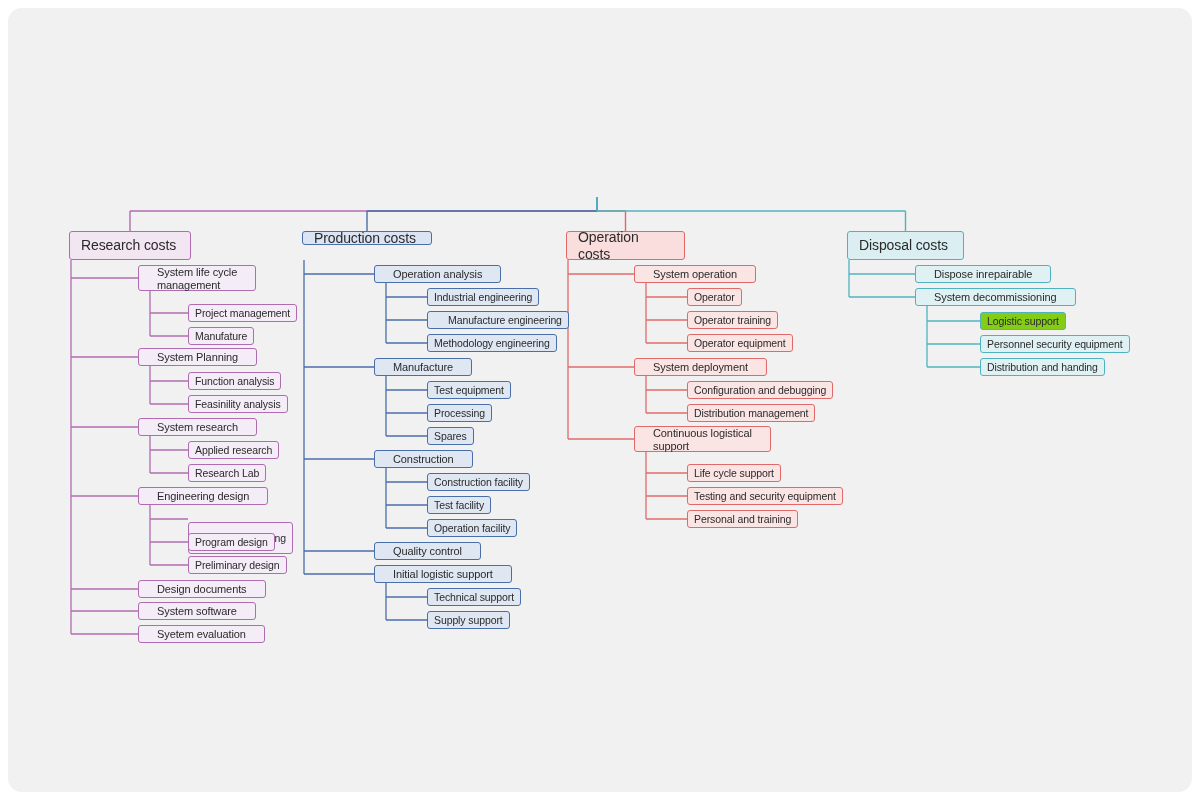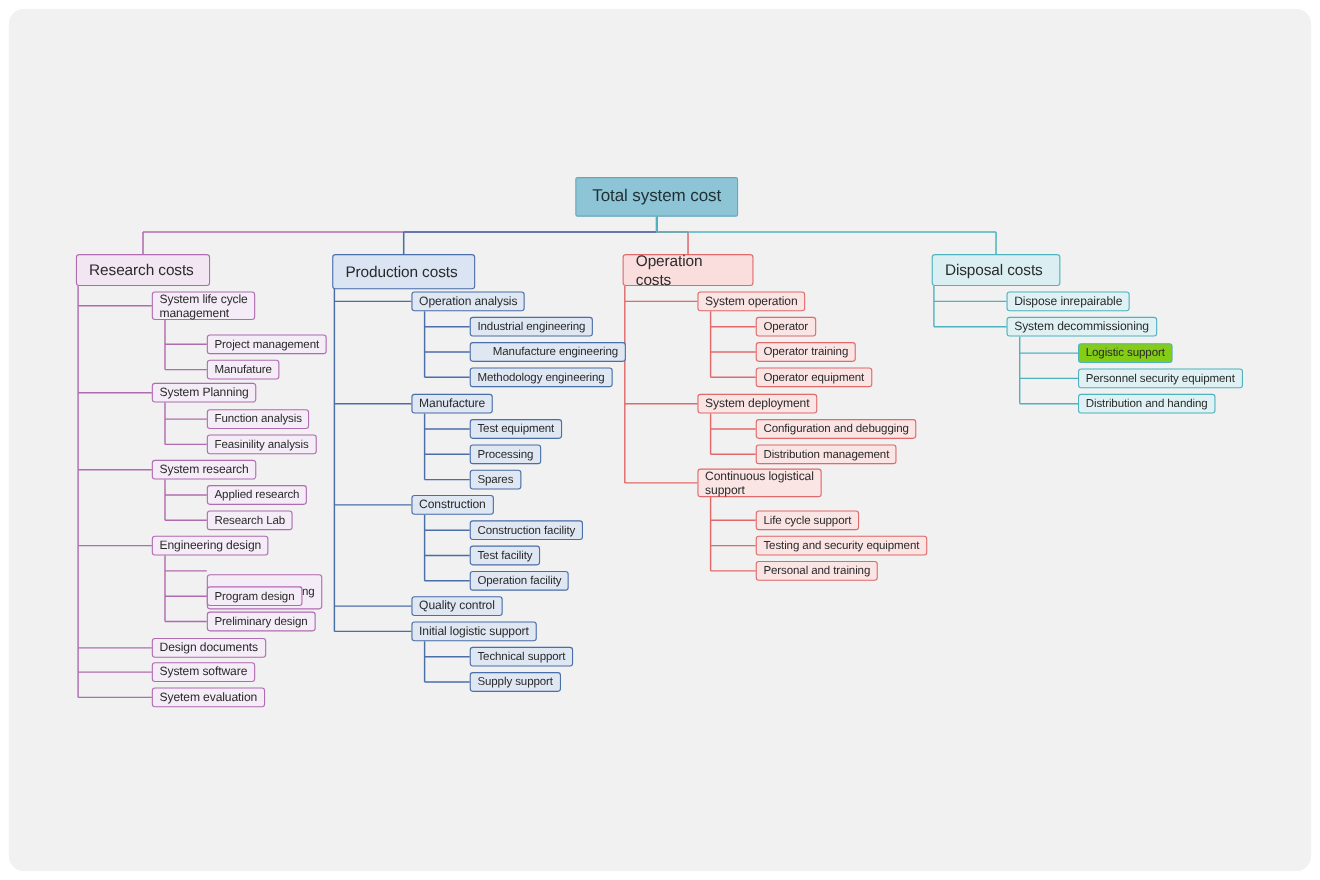--- a/index.html
+++ b/index.html
@@ -38,21 +38,21 @@
     padding: 0 14px;
     justify-content: center;
     color: #1f2f33;
   }
   .node.branch {
     font-size: 14px;
     padding: 0 11px;
     border-width: 1.4px;
     border-radius: 3px;
   }
-  .node.lvl2 { font-size: 11px; padding: 0 6px; }
+  .node.lvl2 { font-size: 11px; padding: 0 18px; }
   .node.lvl3 { font-size: 10.5px; padding: 0 6px; }
   .node.multiline { align-items: center; padding-top: 1px; }
 </style>
 </head>
 <body>
 
 <div id="canvas">
   <svg id="links">
       <line x1="589" y1="189" x2="589" y2="203" stroke="#4a6ea8" stroke-width="1.4" stroke-linecap="butt"></line>
       <path d="M 589 203 L 589 203 Q 589 203 589 203 L 122 203" fill="none" stroke="#b06cb0" stroke-width="1.4"></path>
@@ -125,40 +125,39 @@
       <line x1="897.5" y1="203" x2="897.5" y2="223" stroke="#4fb3bf" stroke-width="1.4" stroke-linecap="butt"></line>
       <line x1="841" y1="252" x2="841" y2="289" stroke="#4fb3bf" stroke-width="1.3" stroke-linecap="butt"></line>
       <line x1="841" y1="266" x2="907" y2="266" stroke="#4fb3bf" stroke-width="1.3" stroke-linecap="butt"></line>
       <line x1="841" y1="289" x2="907" y2="289" stroke="#4fb3bf" stroke-width="1.3" stroke-linecap="butt"></line>
       <line x1="919" y1="298" x2="919" y2="359" stroke="#4fb3bf" stroke-width="1.3" stroke-linecap="butt"></line>
       <line x1="919" y1="313" x2="972" y2="313" stroke="#4fb3bf" stroke-width="1.3" stroke-linecap="butt"></line>
       <line x1="919" y1="336" x2="972" y2="336" stroke="#4fb3bf" stroke-width="1.3" stroke-linecap="butt"></line>
       <line x1="919" y1="359" x2="972" y2="359" stroke="#4fb3bf" stroke-width="1.3" stroke-linecap="butt"></line>
     </svg>
   <div id="stage">
-      <div class="node root" style="left: 515px; top: 153px; width: 148px; height: 36px; background: rgb(142, 197, 214); border-color: rgb(99, 168, 189); font-weight: 400;"><span>Total system cost</span></div>
       <div class="node branch" style="left: 61px; top: 223px; width: 122px; height: 29px; background: rgb(242, 230, 242); border-color: rgb(176, 108, 176); font-weight: 400;"><span>Research costs</span></div>
       <div class="node lvl2 multiline" style="left: 130px; top: 257px; height: 26px; background: rgb(244, 236, 246); border-color: rgb(176, 108, 176);"><span>System life cycle
 management</span></div>
       <div class="node lvl3" style="left: 180px; top: 296px; height: 18px; background: rgb(244, 236, 246); border-color: rgb(176, 108, 176);"><span>Project management</span></div>
       <div class="node lvl3" style="left: 180px; top: 319px; height: 18px; background: rgb(244, 236, 246); border-color: rgb(176, 108, 176);"><span>Manufature</span></div>
       <div class="node lvl2" style="left: 130px; top: 340px; height: 18px; background: rgb(244, 236, 246); border-color: rgb(176, 108, 176);"><span>System Planning</span></div>
       <div class="node lvl3" style="left: 180px; top: 364px; height: 18px; background: rgb(244, 236, 246); border-color: rgb(176, 108, 176);"><span>Function analysis</span></div>
       <div class="node lvl3" style="left: 180px; top: 387px; height: 18px; background: rgb(244, 236, 246); border-color: rgb(176, 108, 176);"><span>Feasinility analysis</span></div>
       <div class="node lvl2" style="left: 130px; top: 410px; height: 18px; background: rgb(244, 236, 246); border-color: rgb(176, 108, 176);"><span>System research</span></div>
       <div class="node lvl3" style="left: 180px; top: 433px; height: 18px; background: rgb(244, 236, 246); border-color: rgb(176, 108, 176);"><span>Applied research</span></div>
       <div class="node lvl3" style="left: 180px; top: 456px; height: 18px; background: rgb(244, 236, 246); border-color: rgb(176, 108, 176);"><span>Research Lab</span></div>
       <div class="node lvl2" style="left: 130px; top: 479px; height: 18px; background: rgb(244, 236, 246); border-color: rgb(176, 108, 176);"><span>Engineering design</span></div>
       <div class="node lvl3" style="left: 180px; top: 502px; height: 32px; background: rgb(244, 236, 246); border-color: rgb(176, 108, 176); margin-top: 12px;"><span>System engineering</span></div>
       <div class="node lvl3" style="left: 180px; top: 525px; height: 18px; background: rgb(244, 236, 246); border-color: rgb(176, 108, 176); align-items: center;"><span>Program design</span></div>
       <div class="node lvl3" style="left: 180px; top: 548px; height: 18px; background: rgb(244, 236, 246); border-color: rgb(176, 108, 176);"><span>Preliminary design</span></div>
       <div class="node lvl2" style="left: 130px; top: 572px; height: 18px; background: rgb(244, 236, 246); border-color: rgb(176, 108, 176);"><span>Design documents</span></div>
       <div class="node lvl2" style="left: 130px; top: 594px; height: 18px; background: rgb(244, 236, 246); border-color: rgb(176, 108, 176);"><span>System software</span></div>
       <div class="node lvl2" style="left: 130px; top: 617px; height: 18px; background: rgb(244, 236, 246); border-color: rgb(176, 108, 176);"><span>Syetem evaluation</span></div>
-      <div class="node branch" style="left: 294px; top: 223px; width: 130px; height: 32px; background: rgb(219, 228, 242); border-color: rgb(74, 110, 168); font-weight: 400;"><span>Production costs</span></div>
+      <div class="node branch" style="left: 294px; top: 223px; width: 130px; height: 14px; background: rgb(219, 228, 242); border-color: rgb(74, 110, 168); font-weight: 400;"><span>Production costs</span></div>
       <div class="node lvl2" style="left: 366px; top: 257px; height: 18px; background: rgb(223, 231, 243); border-color: rgb(74, 110, 168);"><span>Operation analysis</span></div>
       <div class="node lvl3" style="left: 419px; top: 280px; height: 18px; background: rgb(223, 231, 243); border-color: rgb(74, 110, 168);"><span>Industrial engineering</span></div>
       <div class="node lvl3" style="left: 419px; top: 303px; height: 18px; background: rgb(223, 231, 243); border-color: rgb(74, 110, 168); padding-left: 20px;"><span>Manufacture engineering</span></div>
       <div class="node lvl3" style="left: 419px; top: 326px; height: 18px; background: rgb(223, 231, 243); border-color: rgb(74, 110, 168);"><span>Methodology engineering</span></div>
       <div class="node lvl2" style="left: 366px; top: 350px; height: 18px; background: rgb(223, 231, 243); border-color: rgb(74, 110, 168);"><span>Manufacture</span></div>
       <div class="node lvl3" style="left: 419px; top: 373px; height: 18px; background: rgb(223, 231, 243); border-color: rgb(74, 110, 168);"><span>Test equipment</span></div>
       <div class="node lvl3" style="left: 419px; top: 396px; height: 18px; background: rgb(223, 231, 243); border-color: rgb(74, 110, 168);"><span>Processing</span></div>
       <div class="node lvl3" style="left: 419px; top: 419px; height: 18px; background: rgb(223, 231, 243); border-color: rgb(74, 110, 168);"><span>Spares</span></div>
       <div class="node lvl2" style="left: 366px; top: 442px; height: 18px; background: rgb(223, 231, 243); border-color: rgb(74, 110, 168);"><span>Construction</span></div>
       <div class="node lvl3" style="left: 419px; top: 465px; height: 18px; background: rgb(223, 231, 243); border-color: rgb(74, 110, 168);"><span>Construction facility</span></div>

